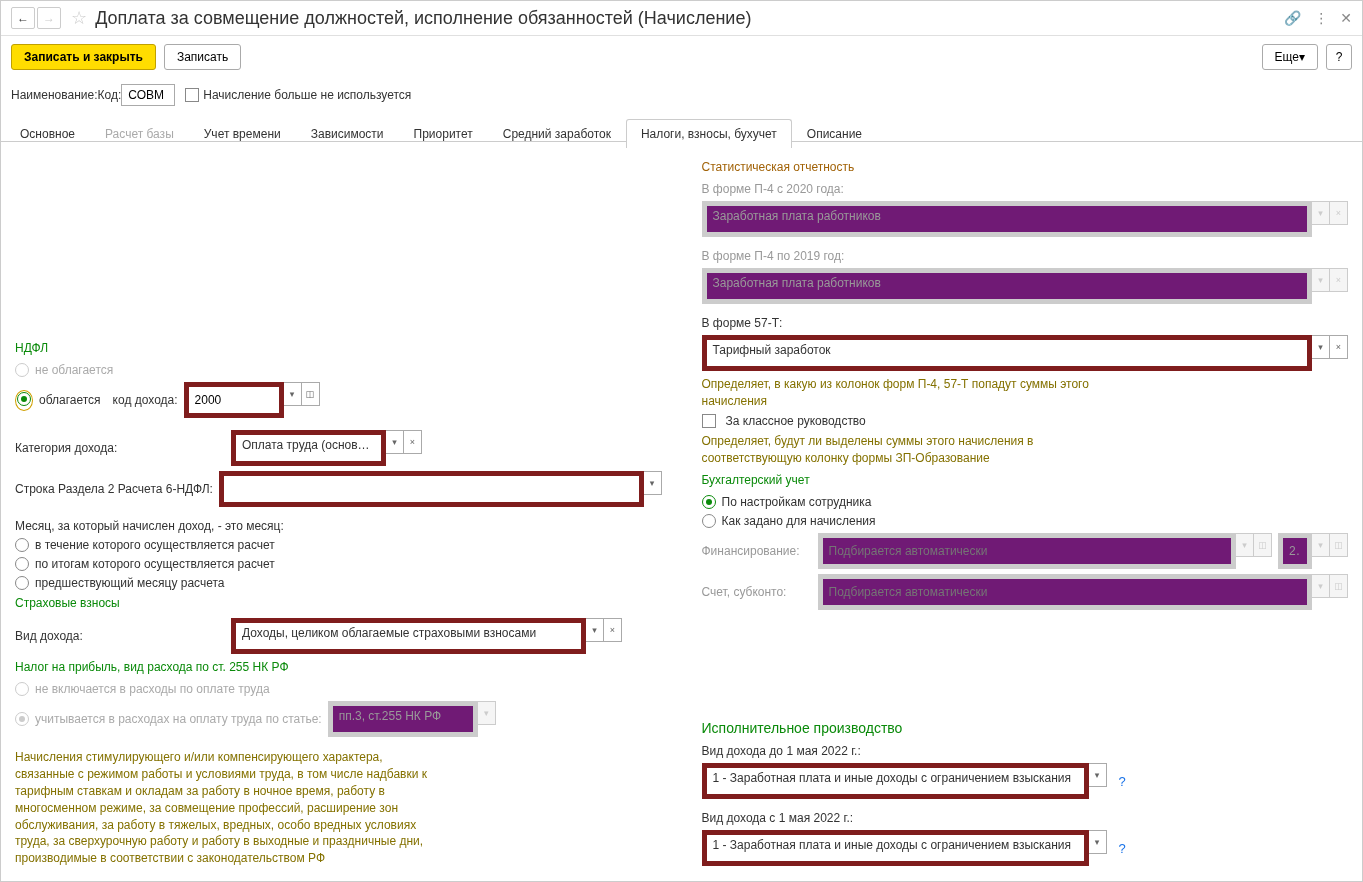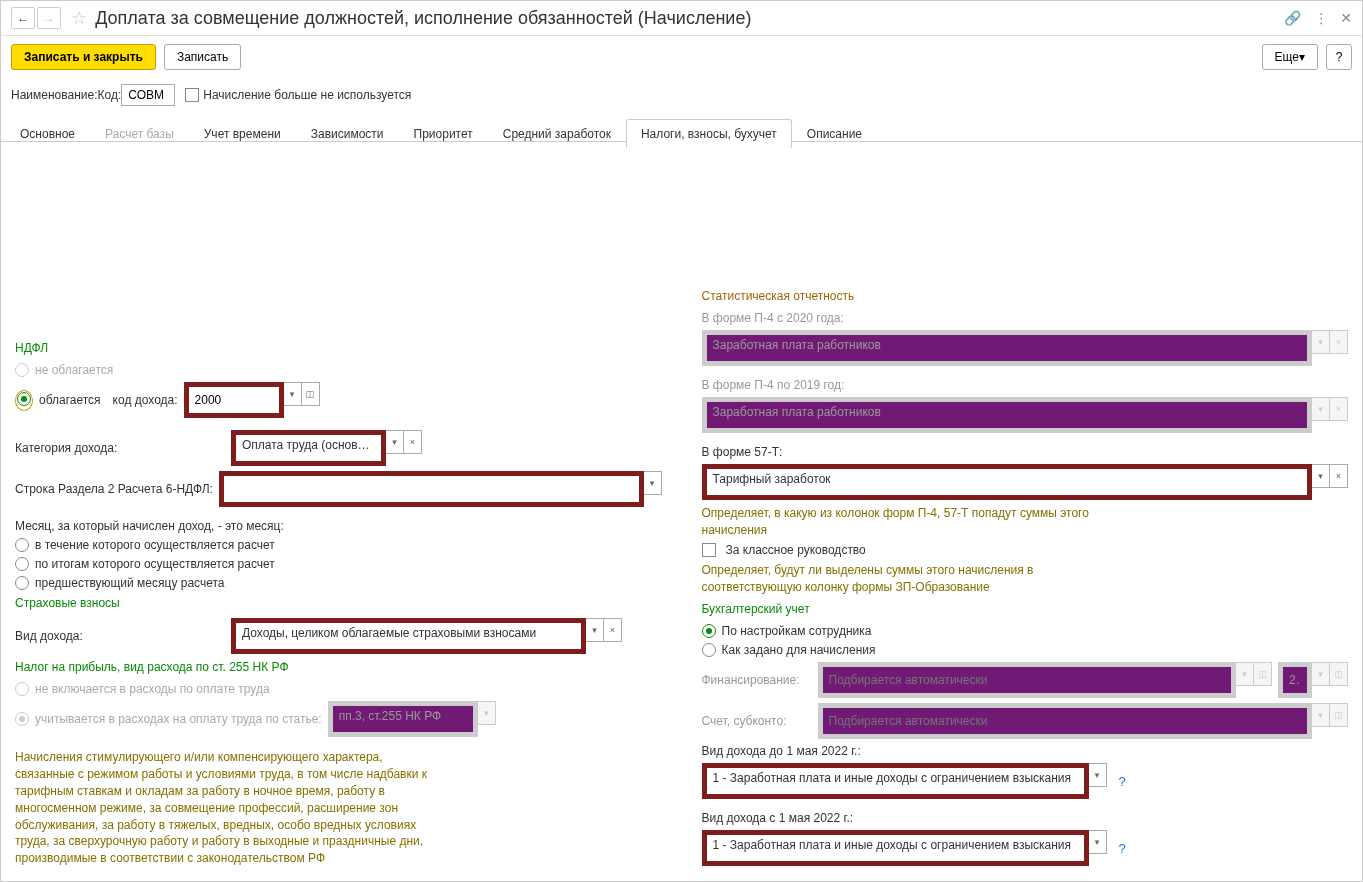--- a/index.html
+++ b/index.html
@@ -224,20 +224,21 @@
       </div>
       <div class="field-row">
         <span class="label-disabled" style="min-width:110px">Счет, субконто:</span>
         <div class="select-wrap" style="flex:1">
           <input class="select disabled" style="flex: 1 1 0%;" placeholder="Подбирается автоматически">
           <span class="select-btn disabled">▾</span>
           <span class="select-btn disabled">◫</span>
         </div>
       </div>
 
+      <div class="section-title" style="margin-top:110px;font-size:14px">Исполнительное производство</div>
       <div>Вид дохода до 1 мая 2022 г.:</div>
       <div class="field-row">
         <div class="select-wrap" style="width:405px">
           <div class="select" style="flex:1">1 - Заработная плата и иные доходы с ограничением взыскания</div>
           <span class="select-btn">▾</span>
         </div>
         <span class="help-icon">?</span>
       </div>
       <div class="gap-top">Вид дохода с 1 мая 2022 г.:</div>
       <div class="field-row">

